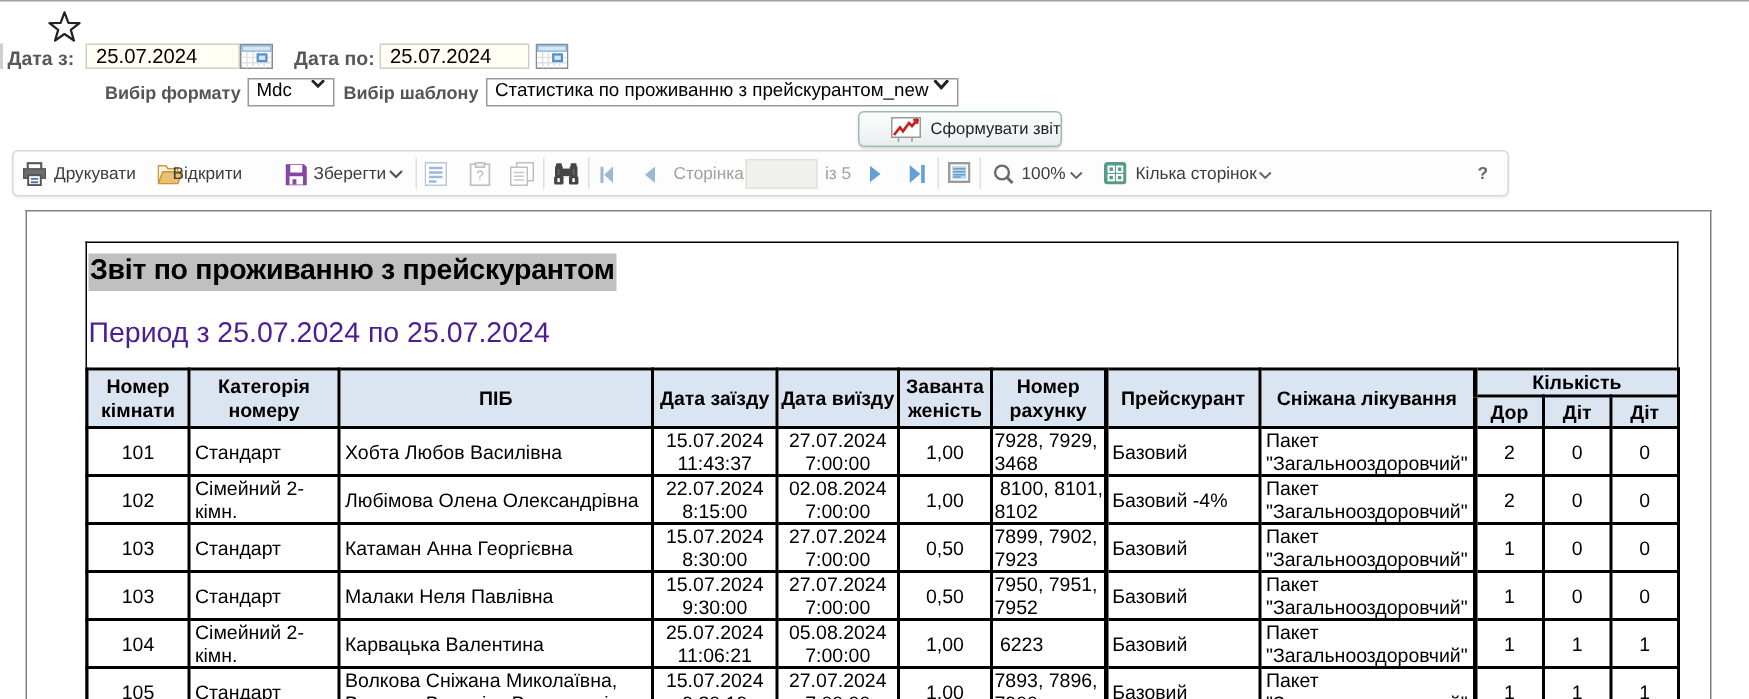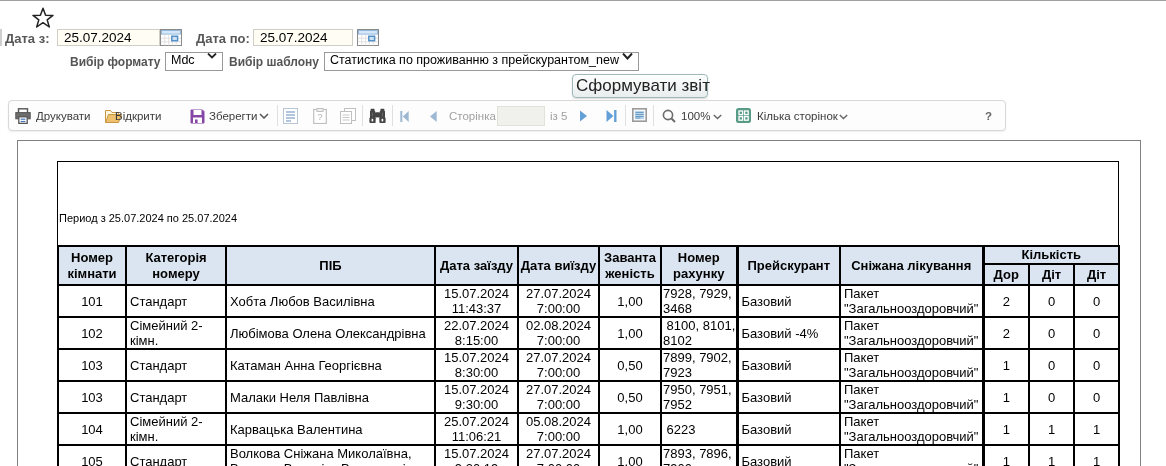--- a/index.html
+++ b/index.html
@@ -16,37 +16,37 @@
 .dinput { background:#fffdf4; border:1px solid #cfcfc5; font-size:13.5px; color:#000;
   padding-left:6px; display:flex; align-items:center; }
 
 .sel { background:#fff; border:1px solid #999; font-size:12.5px; color:#000;
   display:flex; align-items:flex-start; padding-left:5px; white-space:nowrap; overflow:hidden; }
 .sel .chev { margin-left:auto; margin-right:5px; }
 
 #genbtn { left:572px; top:74px; width:136px; height:24px; border:1px solid #9eb8ba;
   border-radius:4px; background:linear-gradient(#fefefe,#e9edee);
   box-shadow:0 1px 2px rgba(0,0,0,0.15);
-  display:flex; align-items:center; justify-content:center; font-size:17px; color:#222; white-space:nowrap; }
+  display:flex; align-items:center; justify-content:flex-end; font-size:11px; color:#222; white-space:nowrap; }
 
 #toolbar { left:8px; top:100px; width:998px; height:31px; background:#fdfdfd;
   border:1px solid #d8d8d8; border-radius:4px; box-shadow:0 1px 2px rgba(0,0,0,0.07); }
 .titem { position:absolute; top:0; height:29px; display:flex; align-items:center;
   font-size:11.5px; color:#3c3c3c; white-space:nowrap; }
 .ticon { position:absolute; }
 .tsep { position:absolute; top:4px; width:1px; height:21px; background:#e0e0e0; }
 .gray { color:#a0a0a0; }
 
 #outer { left:17px; top:140px; width:1124px; height:326px; border:1px solid #808080;
   border-bottom:none; background:#fff; }
 #page { left:57px; top:161px; width:1062px; height:305px; border:1.5px solid #000;
   border-bottom:none; background:#fff; }
 #rtitle { left:59px; top:169px; background:#c0c0c0; font-weight:bold; font-size:19px;
   color:#000; padding:1px 1px 2px 1px; letter-spacing:-0.2px; }
-#period { left:59px; top:212px; font-size:11px; color:#000000; }
+#period { left:59px; top:212px; font-size:19px; color:#4c1d95; }
 
 #rtable { position:absolute; left:57px; top:245px; border-collapse:collapse; table-layout:fixed; }
 #rtable td, #rtable th { border:2px solid #000; font-size:13px; color:#000;
   overflow:hidden; line-height:15px; }
 #rtable th { background:#dbe5f1; font-size:13px; line-height:16px; padding:0; }
 #rtable td { background:#fff; padding:0 2px; }
 .cc { text-align:center; }
 .cl { text-align:left; padding-left:3px !important; }
 .bL { border-left-width:3px !important; }
 .acc { text-align:left; padding:0 0 0 1px !important; }
@@ -245,20 +245,21 @@
   </svg>
   <div class="titem" style="left:748px;">Кілька сторінок</div>
   <svg class="ticon" style="left:830px; top:13px;" width="9" height="6" viewBox="0 0 9 6">
         <path d="M0.8 1 L4.5 4.6 L8.2 1" fill="none" stroke="#666" stroke-width="1.4"></path>
       </svg>
   <div class="titem" style="left:976px; font-weight:bold; color:#666;">?</div>
 </div>
 
 <div class="abs" id="outer"></div>
 <div class="abs" id="page"></div>
+<div class="abs" id="rtitle">Звіт по проживанню з прейскурантом</div>
 <div class="abs" id="period">Период з 25.07.2024 по 25.07.2024</div>
 
 <table id="rtable">
   <colgroup>
     <col style="width:68px">
         <col style="width:100px">
         <col style="width:209px">
     <col style="width:83px">
         <col style="width:81px">
         <col style="width:62px">

